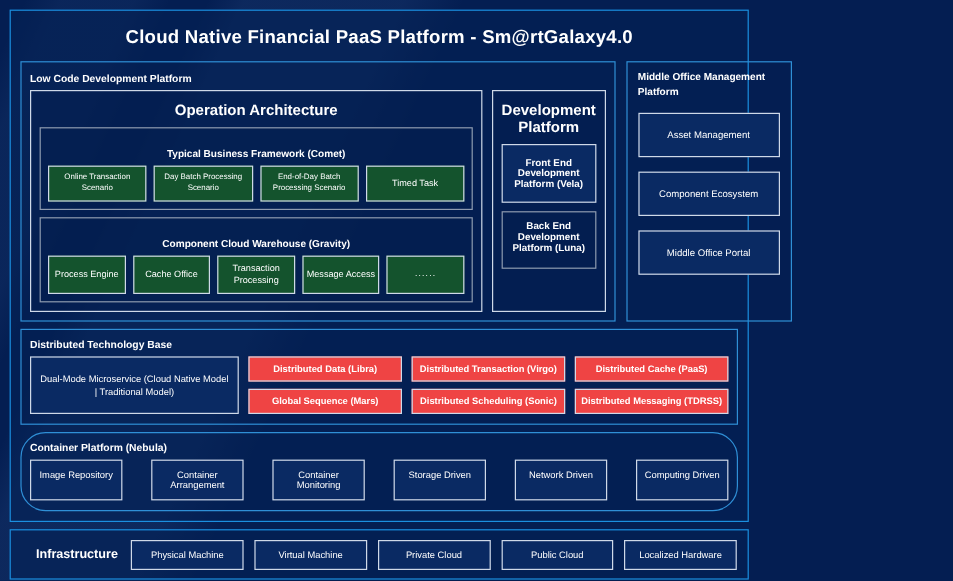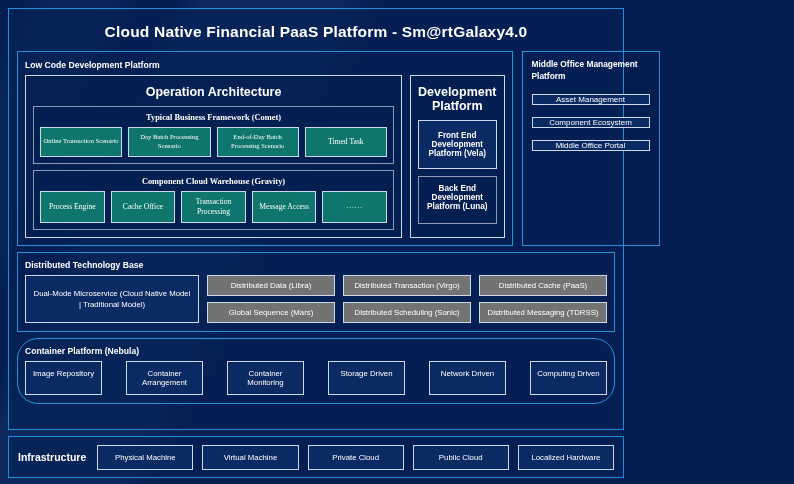--- a/index.html
+++ b/index.html
@@ -112,41 +112,40 @@
 
   .big-title {
     text-align: center;
     font-size: 12.5px;
     font-weight: bold;
     padding: 4px 0 7px 0;
     color: #ffffff;
   }
 
   .group {
-    padding: 4px 6px 6px 6px;
+    padding: 14px 6px 6px 6px;
     margin-bottom: 6px;
-    font-family: Liberation Serif, serif;
   }
   .group:last-child { margin-bottom: 0; }
 
   .group-title {
     text-align: center;
     font-size: 8.4px;
     font-weight: bold;
     padding: 2px 0 5px 0;
     color: #ffffff;
   }
 
   .chip-row { display: flex; gap: 6px; }
 
   .chip {
     flex: 1 1 0;
     min-width: 0;
     border: 1px solid #cfd9e8;
-    background: #0f766e;
+    background: #14532d;
     text-align: center;
     font-size: 6.6px;
     line-height: 1.35;
     padding: 5px 2px;
     min-height: 26px;
     display: flex;
     align-items: center;
     justify-content: center;
     color: #ffffff;
   }
@@ -215,21 +214,21 @@
     display: flex;
     flex-direction: column;
     gap: 12px;
   }
 
   .mo-chip {
     border: 1px solid #cfd9e8;
     background: #0a2a63;
     text-align: center;
     font-size: 8px;
-    padding: 0 2px;
+    padding: 13px 2px;
     color: #ffffff;
   }
 
   
   .dtb {
     padding: 4px 7px 8px 7px;
     margin-bottom: 6px;
   }
 
   .dtb-body { display: flex; gap: 8px; }
@@ -251,28 +250,29 @@
   .dtb-grid {
     flex: 1 1 auto;
     display: grid;
     grid-template-columns: repeat(3, 1fr);
     grid-template-rows: repeat(2, 1fr);
     gap: 6px 8px;
   }
 
   .dtb-chip {
     border: 1px solid #cfd9e8;
-    background: #737373;
+    background: #ef4444;
     text-align: center;
     font-size: 7.8px;
     display: flex;
     align-items: center;
     justify-content: center;
     padding: 5px 2px;
     color: #ffffff;
+    font-weight: bold;
   }
 
   
   .container-plat { padding: 4px 7px 8px 7px; border-radius: 21px; }
 
   .cp-row { display: flex; gap: 24px; }
 
   .cp-chip {
     flex: 1 1 0;
     border: 1px solid #cfd9e8;
@@ -291,20 +291,21 @@
     gap: 9px;
     padding: 0 9px;
   }
 
   .infra-label {
     flex: 0 0 auto;
     font-size: 10.5px;
     font-weight: bold;
     color: #ffffff;
     padding-right: 2px;
+    margin-left: 12px;
   }
 
   .infra-row {
     flex: 1 1 auto;
     display: flex;
     gap: 9px;
   }
 
   .infra-chip {
     flex: 1 1 0;

